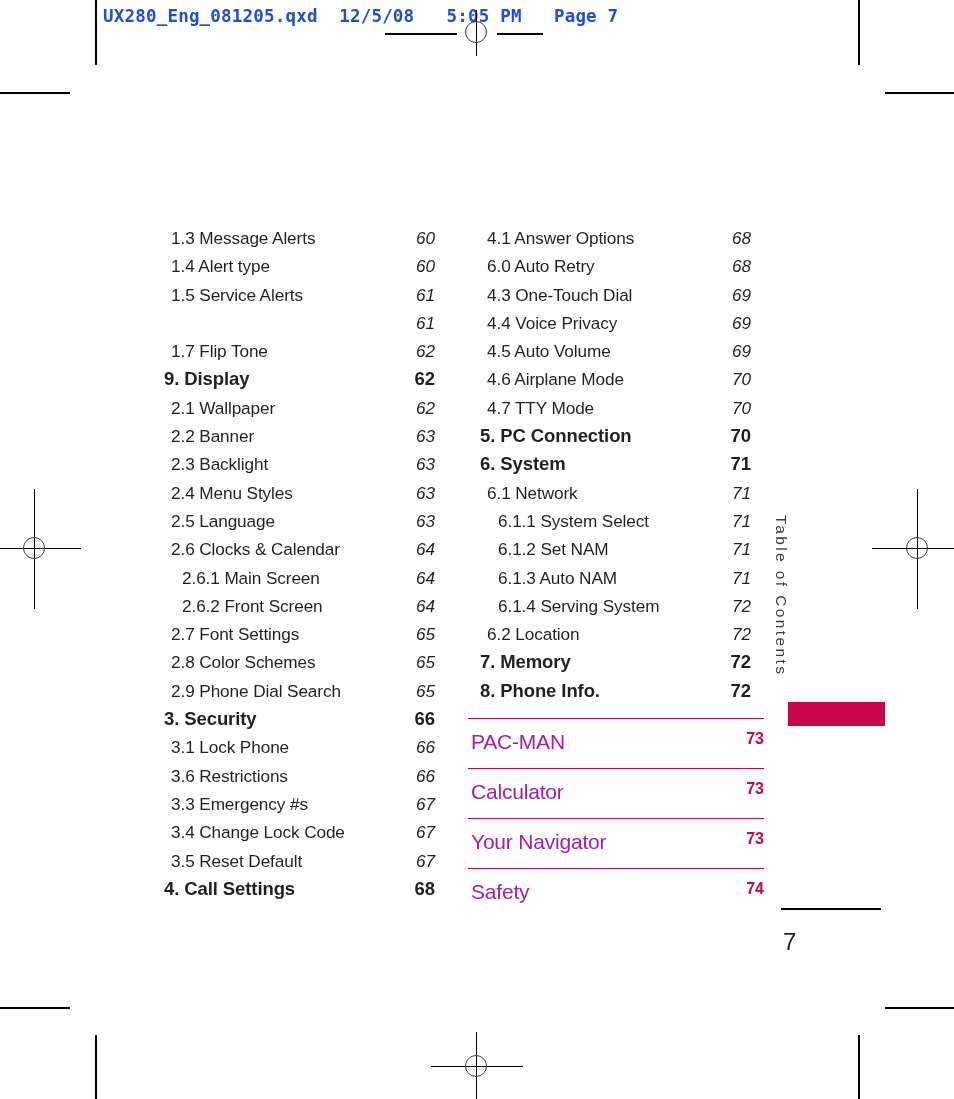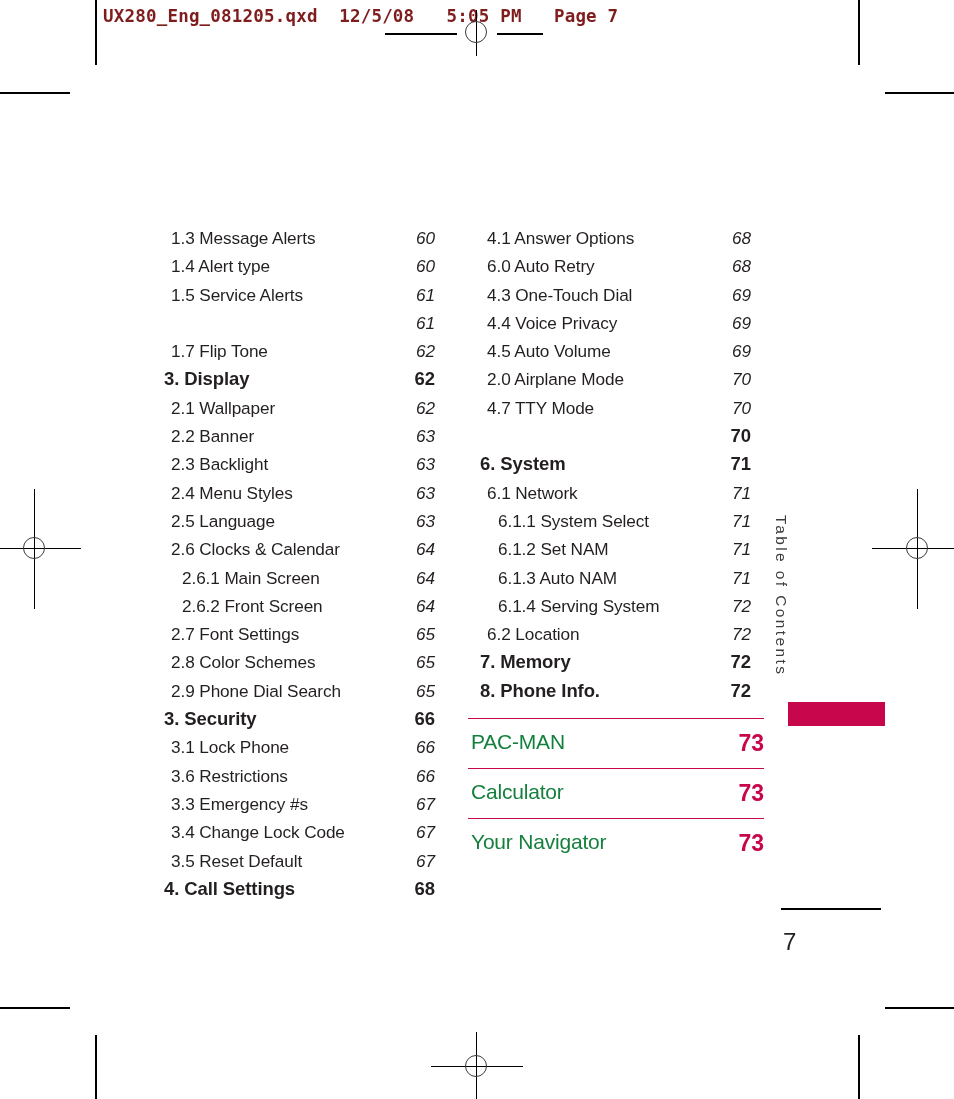--- a/index.html
+++ b/index.html
@@ -19,21 +19,21 @@
   
   .print-header {
     position: absolute;
     left: 103px;
     top: 6px;
     font-family: "DejaVu Sans Mono", "Liberation Mono", monospace;
     font-size: 17.5px;
     font-weight: 700;
     letter-spacing: 0.2px;
     white-space: pre;
-    color: #7f1d1d;
+    color: #1d4ed8;
   }
 
   
   .mark {
     position: absolute;
     background: #000;
   }
   .mark.h { height: 1.6px; }
   .mark.v { width: 1.6px; }
 
@@ -121,28 +121,28 @@
     height: 49px;
     border-top: 1.4px solid #c8064c;
     white-space: nowrap;
   }
   .chap .lbl {
     position: absolute;
     left: 3px;
     top: 11px;
     font-size: 21px;
     font-weight: 400;
-    color: #15803d;
+    color: #a21caf;
     letter-spacing: -0.2px;
   }
   .chap .pg {
     position: absolute;
     right: 0;
     top: 11px;
-    font-size: 23px;
+    font-size: 16px;
     font-weight: 700;
     color: #c8064c;
   }
 
   
   .side-label {
     position: absolute;
     left: 790px;
     top: 515px;
     width: 190px;
@@ -233,21 +233,21 @@
       <span class="pg">61</span>
     </div>
     <div class="row lvl2">
       <span class="pg">61</span>
     </div>
     <div class="row lvl2">
       <span class="lbl">1.7 Flip Tone</span>
       <span class="pg">62</span>
     </div>
     <div class="row lvl1">
-      <span class="lbl">3. Display</span>
+      <span class="lbl">9. Display</span>
       <span class="pg">62</span>
     </div>
     <div class="row lvl2">
       <span class="lbl">2.1 Wallpaper</span>
       <span class="pg">62</span>
     </div>
     <div class="row lvl2">
       <span class="lbl">2.2 Banner</span>
       <span class="pg">63</span>
     </div>
@@ -332,28 +332,29 @@
     </div>
     <div class="row lvl2">
       <span class="lbl">4.4 Voice Privacy</span>
       <span class="pg">69</span>
     </div>
     <div class="row lvl2">
       <span class="lbl">4.5 Auto Volume</span>
       <span class="pg">69</span>
     </div>
     <div class="row lvl2">
-      <span class="lbl">2.0 Airplane Mode</span>
+      <span class="lbl">4.6 Airplane Mode</span>
       <span class="pg">70</span>
     </div>
     <div class="row lvl2">
       <span class="lbl">4.7 TTY Mode</span>
       <span class="pg">70</span>
     </div>
     <div class="row lvl1">
+      <span class="lbl">5. PC Connection</span>
       <span class="pg">70</span>
     </div>
     <div class="row lvl1">
       <span class="lbl">6. System</span>
       <span class="pg">71</span>
     </div>
     <div class="row lvl2">
       <span class="lbl">6.1 Network</span>
       <span class="pg">71</span>
     </div>
@@ -393,19 +394,23 @@
       <span class="pg">73</span>
     </div>
     <div class="chap">
       <span class="lbl">Calculator</span>
       <span class="pg">73</span>
     </div>
     <div class="chap">
       <span class="lbl">Your Navigator</span>
       <span class="pg">73</span>
     </div>
+    <div class="chap">
+      <span class="lbl">Safety</span>
+      <span class="pg">74</span>
+    </div>
   </div>
 
 <div class="side-label">Table of Contents</div>
 <div class="side-tab"></div>
 
 <div class="pagenum-rule"></div>
 <div class="pagenum">7</div>
 
 </body></html>

